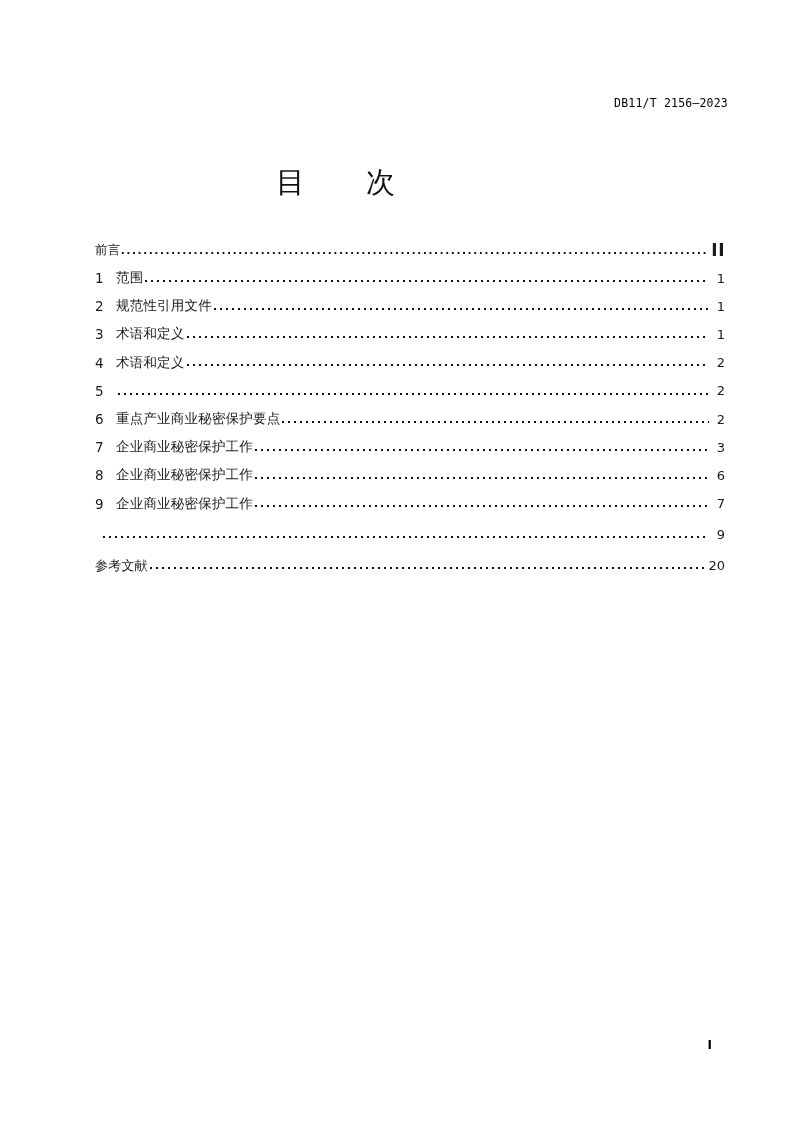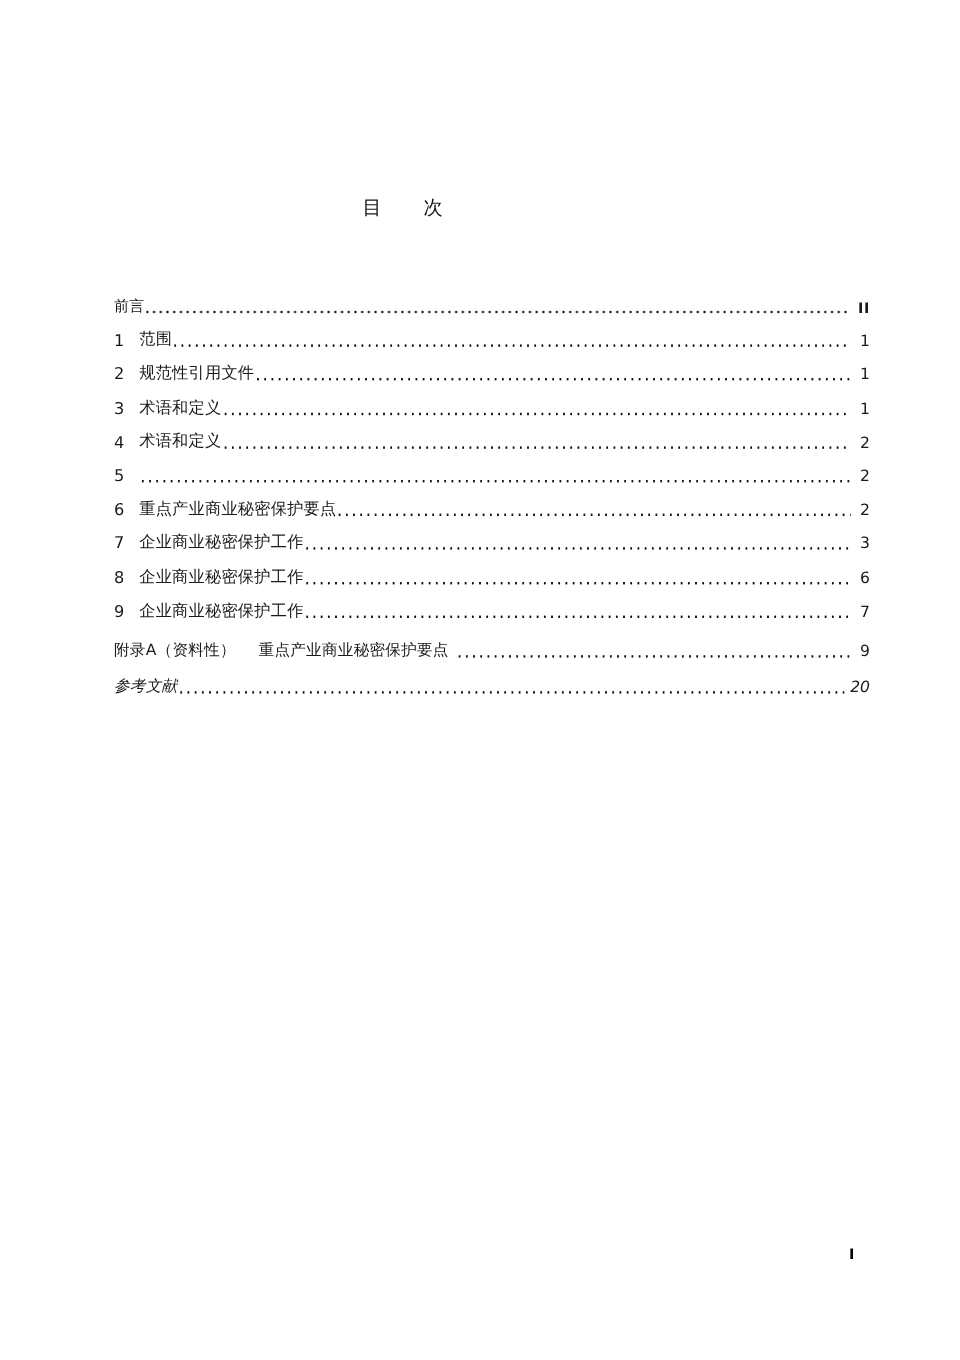--- a/index.html
+++ b/index.html
@@ -39,37 +39,37 @@
   }
 
   
   .toc-title {
     position: absolute;
     top: 163px;
     left: 0;
     width: 672px;
     text-align: center;
     font-family: "DejaVu Sans", "Liberation Sans", sans-serif;
-    font-size: 16px;
+    font-size: 29px;
     font-weight: 400;
     letter-spacing: 1px;
     color: #111;
   }
 
   
   .toc {
     position: absolute;
     top: 236px;
     left: 95px;
     width: 630px;
   }
 
   .toc-row {
     display: flex;
-    align-items: flex-end;
+    align-items: center;
     width: 100%;
     font-family: "DejaVu Sans", "Liberation Sans", sans-serif;
     color: #1a1a1a;
     white-space: nowrap;
   }
 
   
   .toc-row.front {
     font-size: 12.5px;
     height: 28px;
@@ -80,21 +80,20 @@
     height: 28.2px;
   }
   
   .toc-row.annex {
     font-size: 13px;
     height: 33px;
   }
   .toc-row.biblio {
     font-size: 13px;
     height: 30px;
-    font-style: italic;
   }
 
   .row-num {
     display: inline-block;
     width: 21px;
     flex: 0 0 21px;
     font-family: "DejaVu Sans", "Liberation Sans", sans-serif;
   }
 
   .row-label {
@@ -133,21 +132,21 @@
   .row-page {
     flex: 0 0 auto;
     text-align: right;
     min-width: 12px;
     padding-left: 2px;
     font-family: "DejaVu Sans", "Liberation Sans", sans-serif;
     font-size: 13px;
   }
   .toc-row.front .row-page {
     font-weight: 700;
-    font-size: 12px;
+    font-size: 17px;
     letter-spacing: 0.5px;
   }
 
   
   .annex-spacer {
     display: inline-block;
     width: 19px;
   }
 
   
@@ -161,20 +160,21 @@
     font-size: 12px;
     font-weight: 700;
     color: #000;
   }
 </style>
 </head>
 <body>
 
 <div class="page">
 
+  <div class="doc-header">DB11/T 2156—2023</div>
 
   <div class="toc-title">目　　次</div>
 
   <div class="toc" id="toc-list">
       <div class="toc-row front">
         <span class="row-label">前言</span>
         <span class="gap-before-dots"></span>
         <span class="leader"></span>
         <span class="row-page">II</span>
       </div>
@@ -234,21 +234,20 @@
         <span class="row-page">6</span>
       </div>
       <div class="toc-row clause">
         <span class="row-num">9</span>
         <span class="row-label">企业商业秘密保护工作</span>
         <span class="gap-before-dots"></span>
         <span class="leader"></span>
         <span class="row-page">7</span>
       </div>
       <div class="toc-row annex">
-        <span class="row-label"><span>附录A（资料性）</span><span class="annex-spacer"></span><span>重点产业商业秘密保护要点</span></span>
         <span class="gap-before-dots"></span>
         <span class="leader"></span>
         <span class="row-page">9</span>
       </div>
       <div class="toc-row biblio">
         <span class="row-label">参考文献</span>
         <span class="gap-before-dots"></span>
         <span class="leader"></span>
         <span class="row-page">20</span>
       </div>

